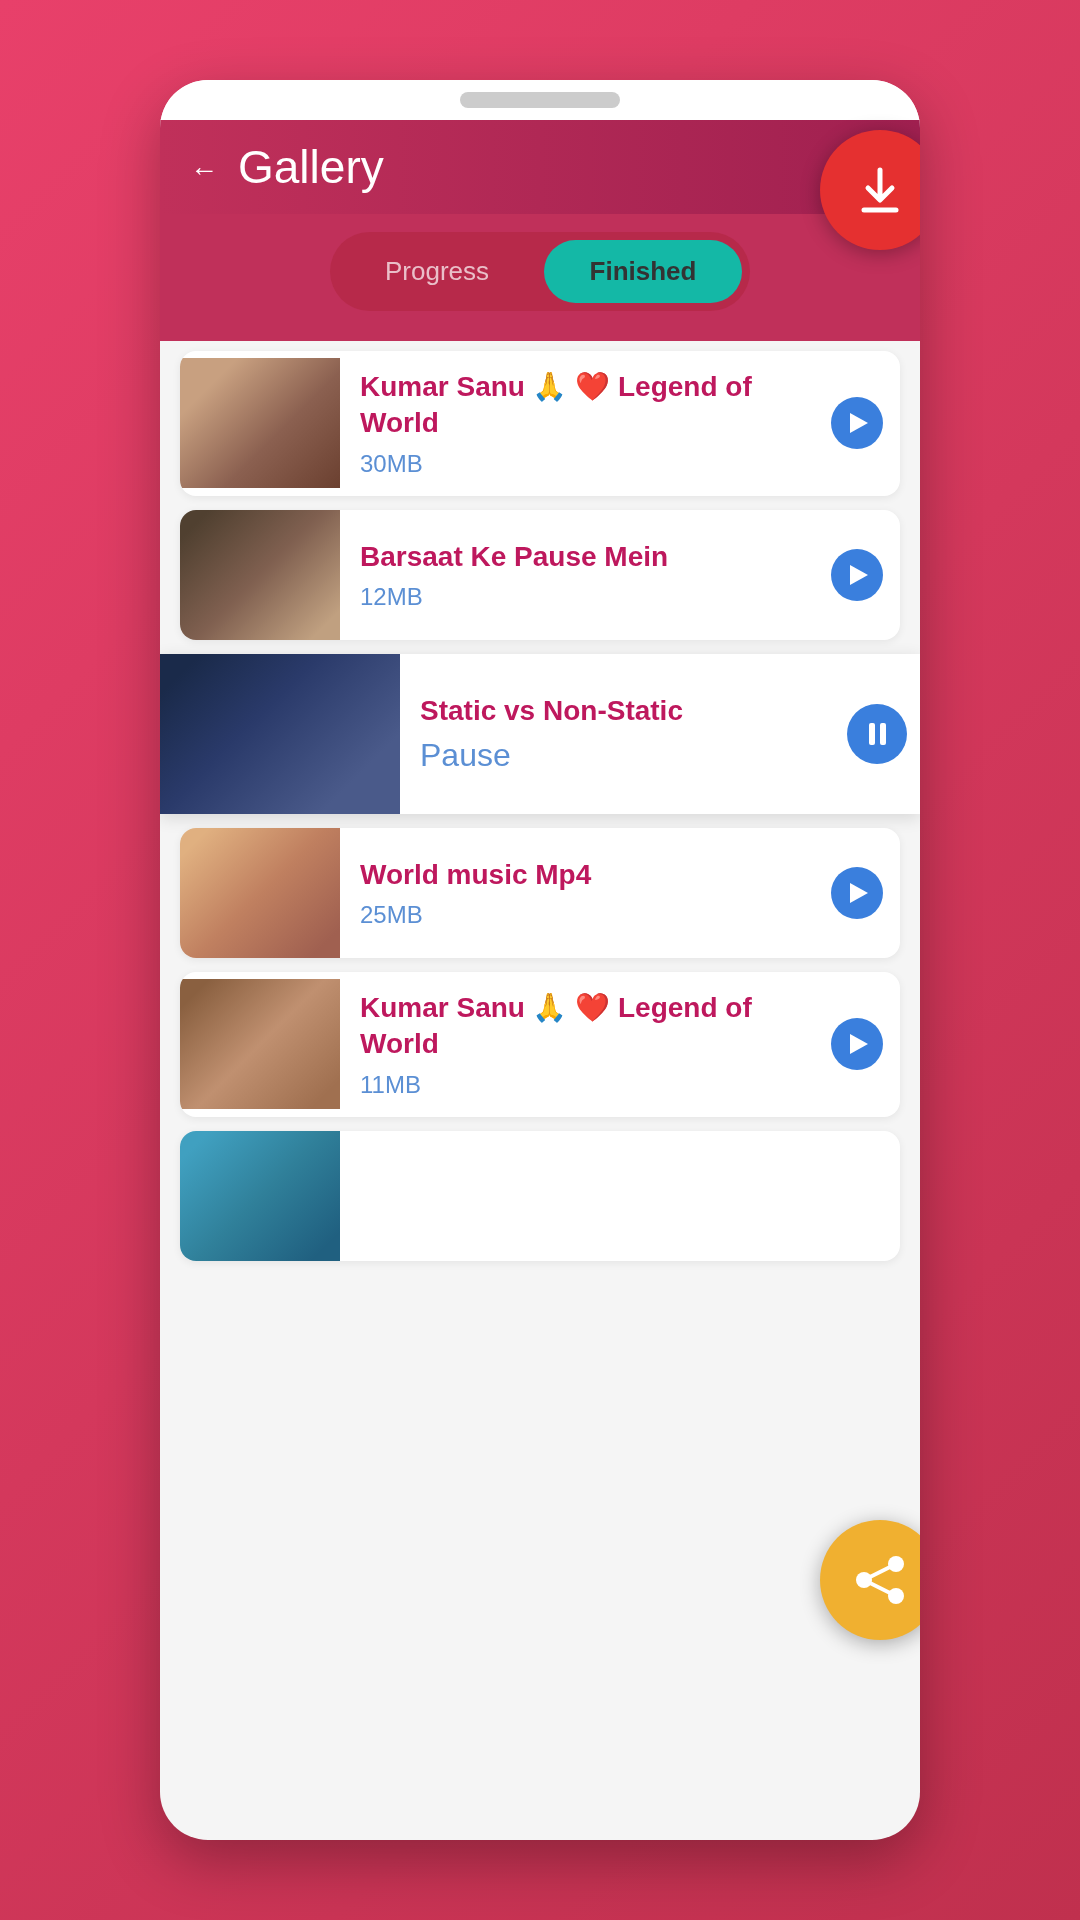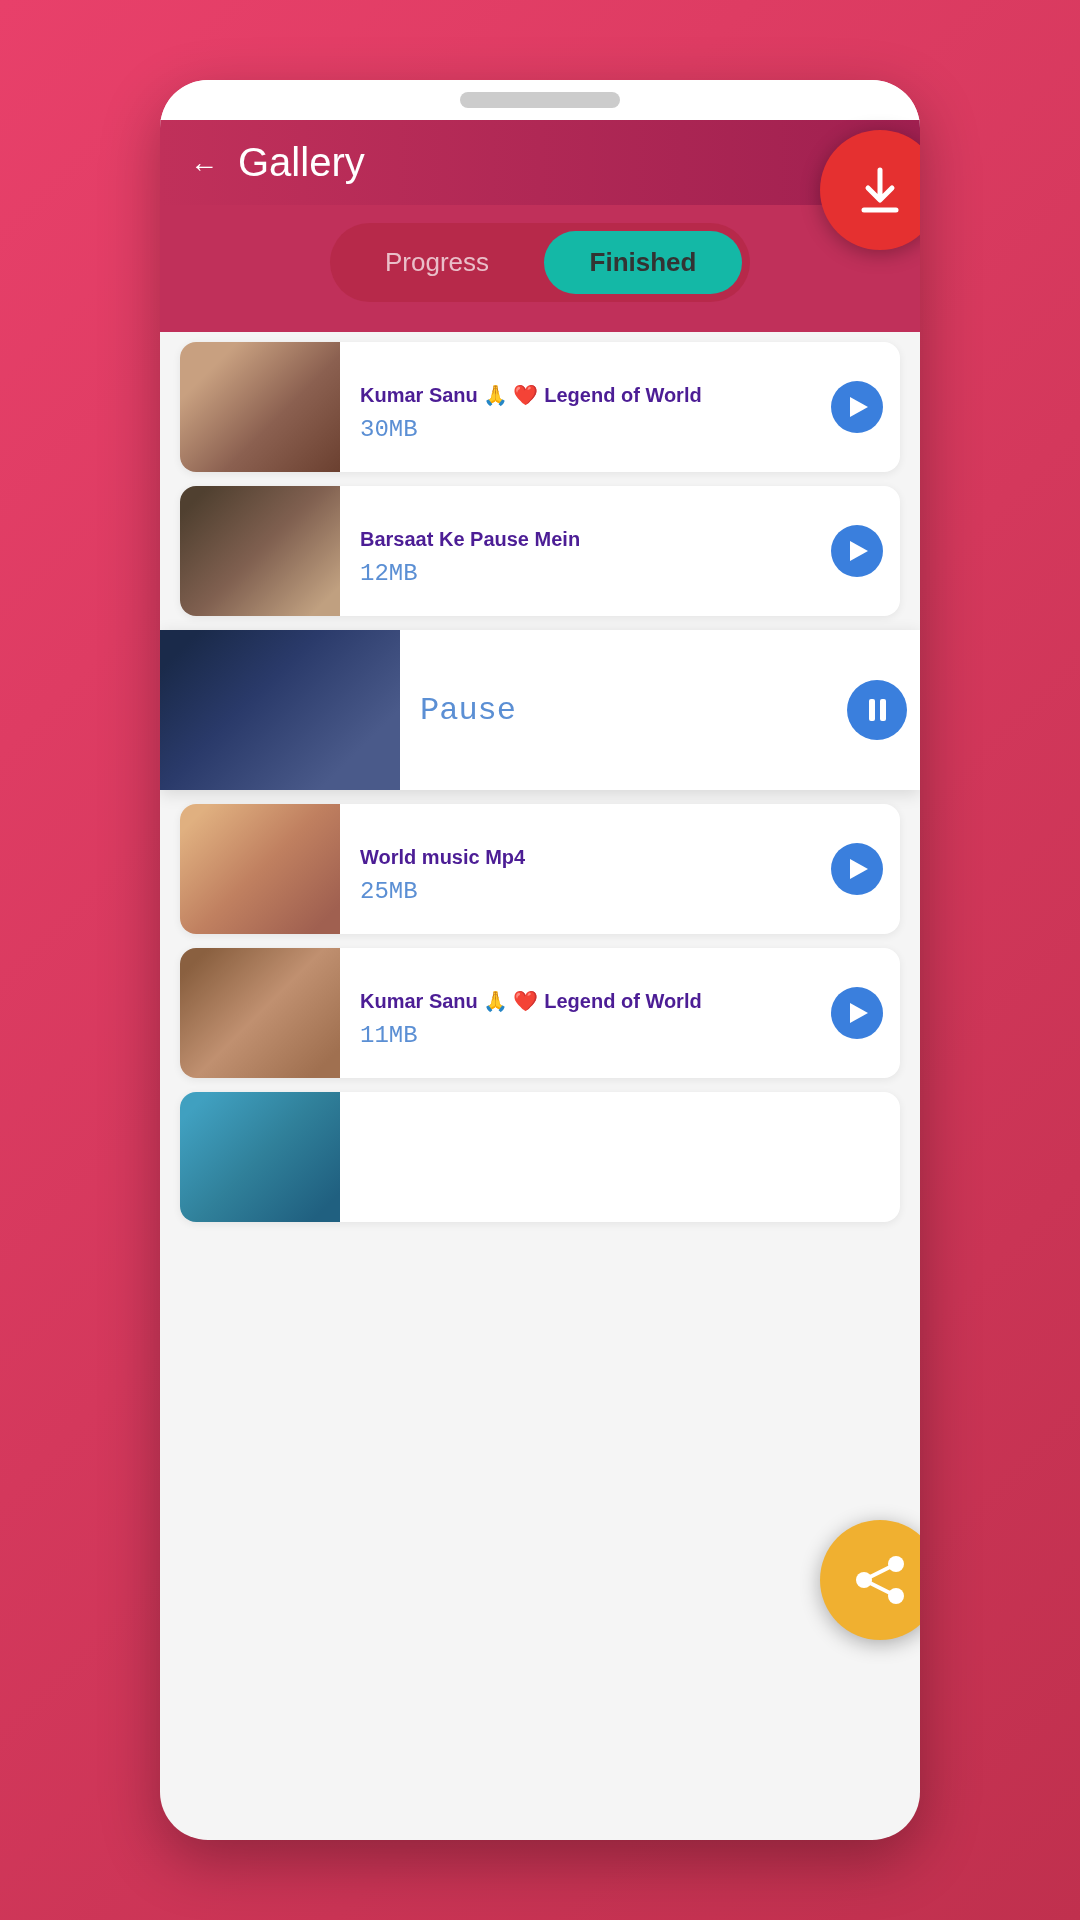--- a/index.html
+++ b/index.html
@@ -48,21 +48,21 @@
     }
 
     .back-arrow {
       color: #fff;
       font-size: 28px;
       cursor: pointer;
     }
 
     .header-title {
       color: #fff;
-      font-size: 40px;
+      font-size: 46px;
       font-weight: 400;
     }
 
     .tab-bar {
       background: #c0305a;
       display: flex;
       align-items: center;
       justify-content: center;
       padding: 18px 30px 30px;
     }
@@ -148,33 +148,31 @@
       align-items: center;
       justify-content: center;
     }
 
     .media-info {
       flex: 1;
       padding: 18px 20px;
     }
 
     .media-title {
-      font-size: 20px;
+      font-size: 28px;
       font-weight: 700;
-      color: #4c1d95;
+      color: #be185d;
       margin-bottom: 8px;
       line-height: 1.3;
-      margin-top: 10px;
     }
 
     .media-size {
       font-size: 24px;
       color: #5b8fd4;
       font-weight: 500;
-      font-family: Liberation Mono, monospace;
     }
 
     .media-action {
       width: 70px;
       display: flex;
       align-items: center;
       justify-content: center;
       padding-right: 16px;
     }
 
@@ -324,20 +322,21 @@
           <div class="play-icon"></div>
         </div>
       </div>
     </div>
 
     <div class="media-item active-item">
       <div class="media-thumb thumb-3" style="width:240px; height:160px;">
         <div class="face-shape"></div>
       </div>
       <div class="media-info">
+        <div class="media-title">Static vs Non-Static</div>
         <div class="media-size pause-text">Pause</div>
       </div>
       <div class="media-action">
         <div class="pause-btn">
           <div class="pause-icon">
             <div class="pause-bar"></div>
             <div class="pause-bar"></div>
           </div>
         </div>
       </div>

